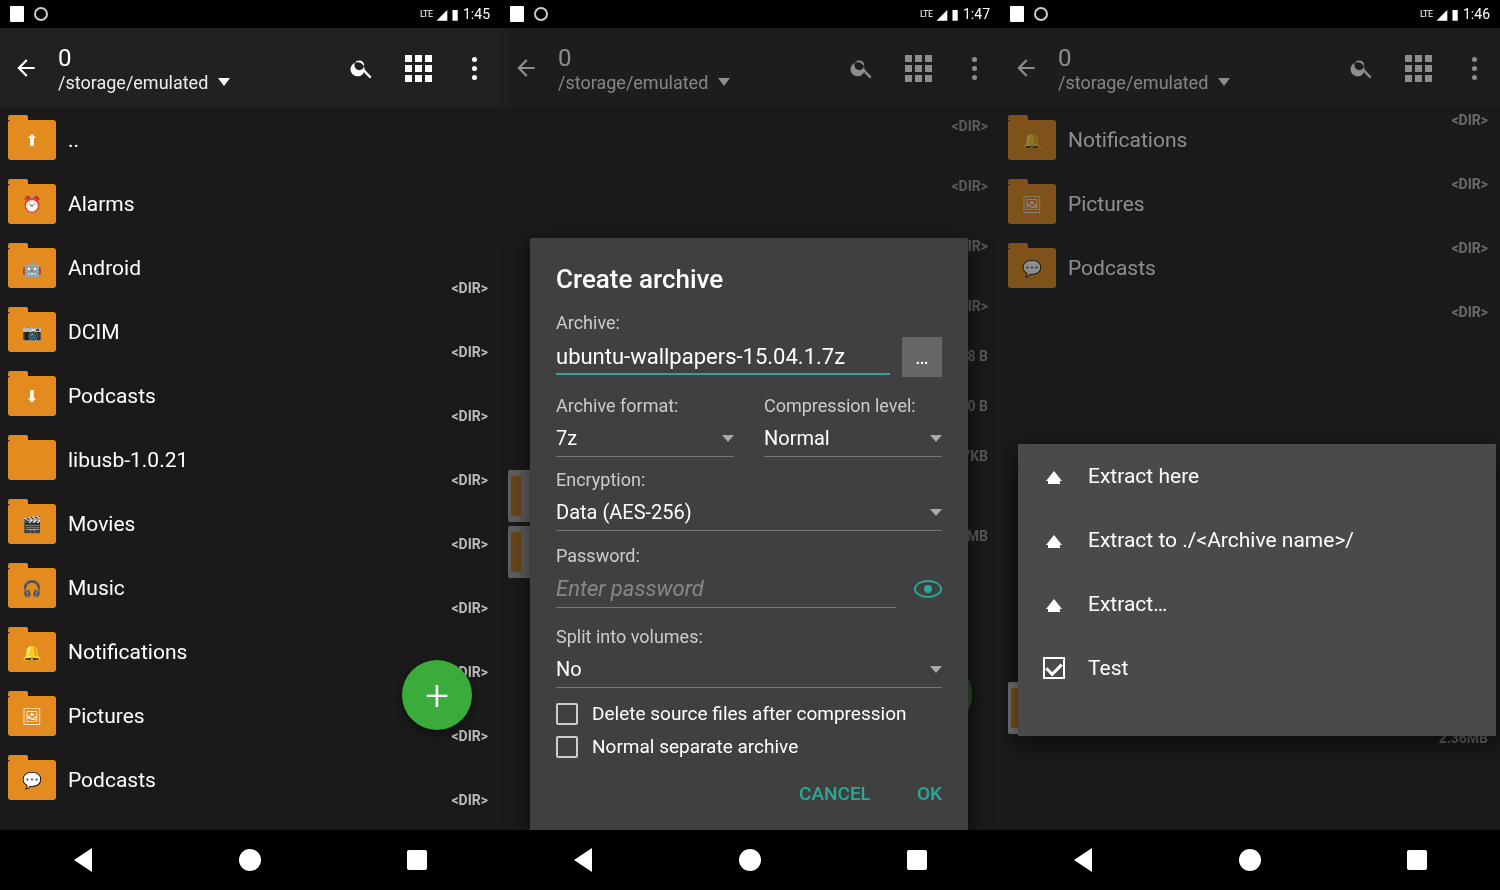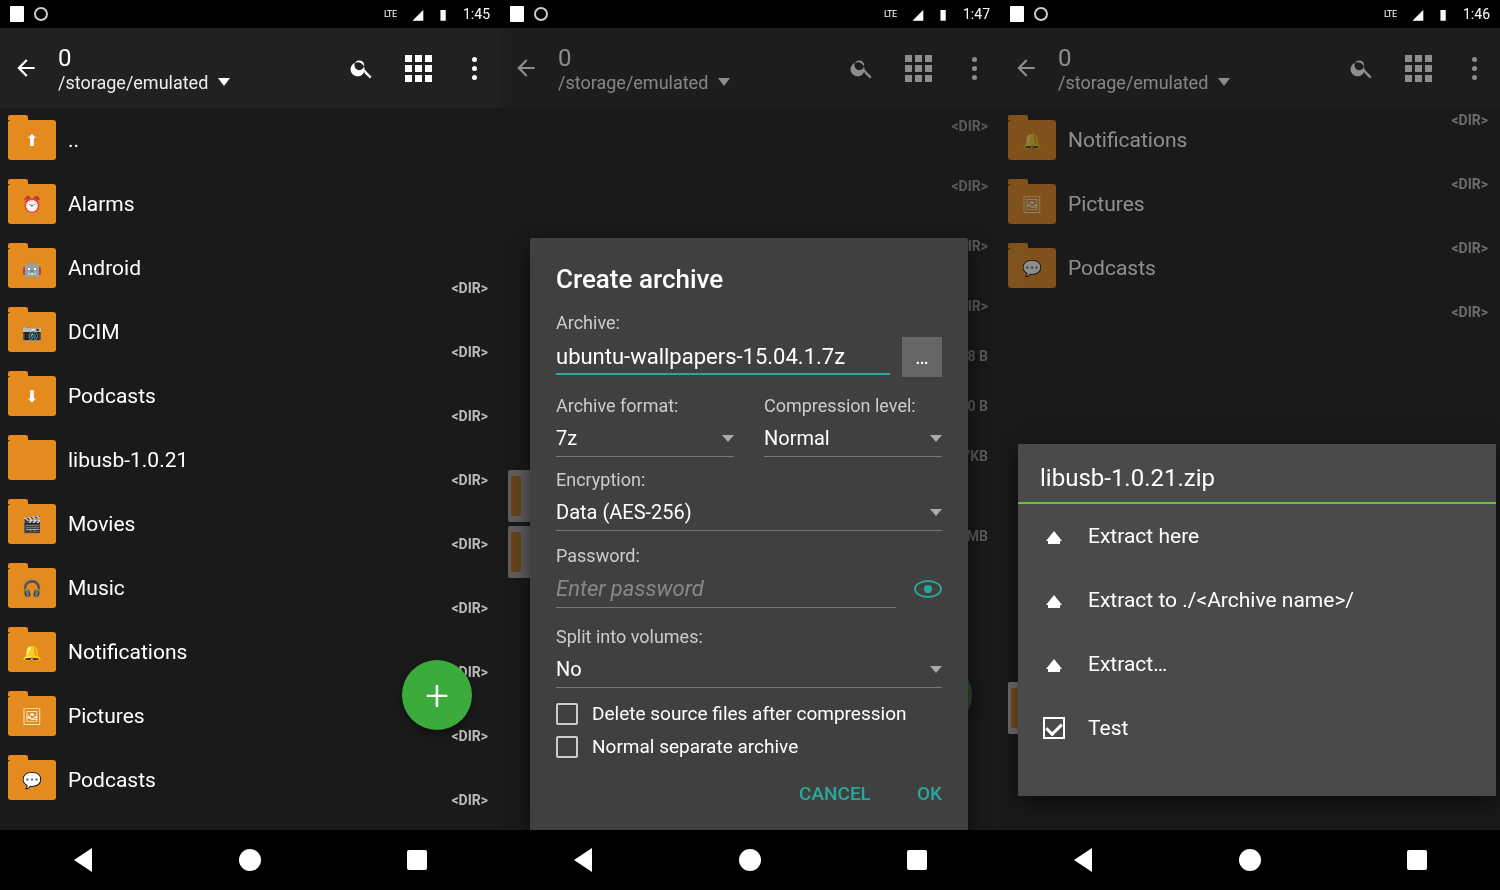--- a/index.html
+++ b/index.html
@@ -1,20 +1,20 @@
 <!DOCTYPE html>
 <html><head>
 <meta charset="utf-8">
 <style>
   * { margin:0; padding:0; box-sizing:border-box; font-family:Roboto,Arial,sans-serif; }
   body { background:#000; width:1500px; height:890px; display:flex; overflow:hidden; }
   .screen { width:500px; height:890px; background:#1a1a1a; position:relative; overflow:hidden; display:flex; flex-direction:column; }
   .statusbar { height:28px; background:#000; display:flex; align-items:center; justify-content:space-between; padding:0 10px; color:#fff; font-size:14px; }
   .statusbar .left { display:flex; align-items:center; gap:10px; }
-  .statusbar .right { display:flex; align-items:center; gap:16px; }
+  .statusbar .right { display:flex; align-items:center; gap:4px; }
   .sd-icon { width:14px; height:16px; background:#fff; border-radius:1px; }
   .circle-icon { width:14px; height:14px; border:2px solid #ccc; border-radius:50%; }
   .signal-text { font-size:9px; letter-spacing:-0.5px; }
   .appbar { height:80px; background:#212121; display:flex; align-items:center; padding:0 12px; gap:18px; color:#fff; }
   .back-arrow { width:28px; height:28px; display:flex; align-items:center; justify-content:center; cursor:pointer; }
   .appbar-title-block { flex:1; }
   .appbar-title { font-size:24px; font-weight:400; color:#fff; }
   .appbar-sub { font-size:18px; color:#eee; display:flex; align-items:center; gap:6px; }
   .dropdown-tri { width:0; height:0; border-left:6px solid transparent; border-right:6px solid transparent; border-top:8px solid #fff; margin-left:4px; }
   .appbar-actions { display:flex; align-items:center; gap:28px; }
@@ -499,21 +499,20 @@
       <div class="file-row small-row">
           <div class="file-icon"></div>
           <div class="file-label" style="color:#999;font-size:19px">ubuntu-wallpapers-15.04.1.7z</div>
         </div>
       <div class="file-row-wrap">
           <span class="dir-tag" style="margin-top:-6px">2.36MB</span>
         </div>
     </div>
 
     <div class="ctx-menu">
-      <div class="ctx-title">libusb-1.0.21.zip</div>
       <div class="ctx-item">
           <div class="ctx-icon">
             <div class="glyph-arrow-up"></div>
           </div>
           <span>Extract here</span>
         </div>
       <div class="ctx-item">
           <div class="ctx-icon">
             <div class="glyph-arrow-up"></div>
           </div>

